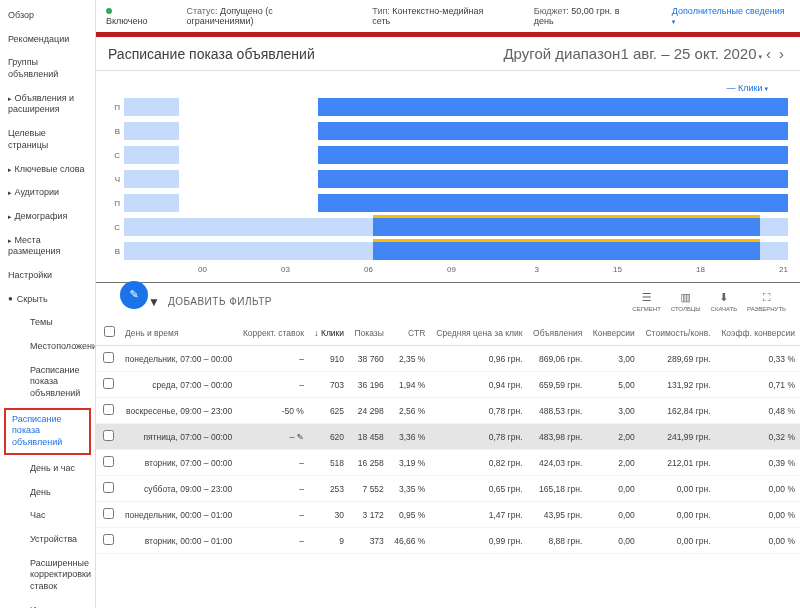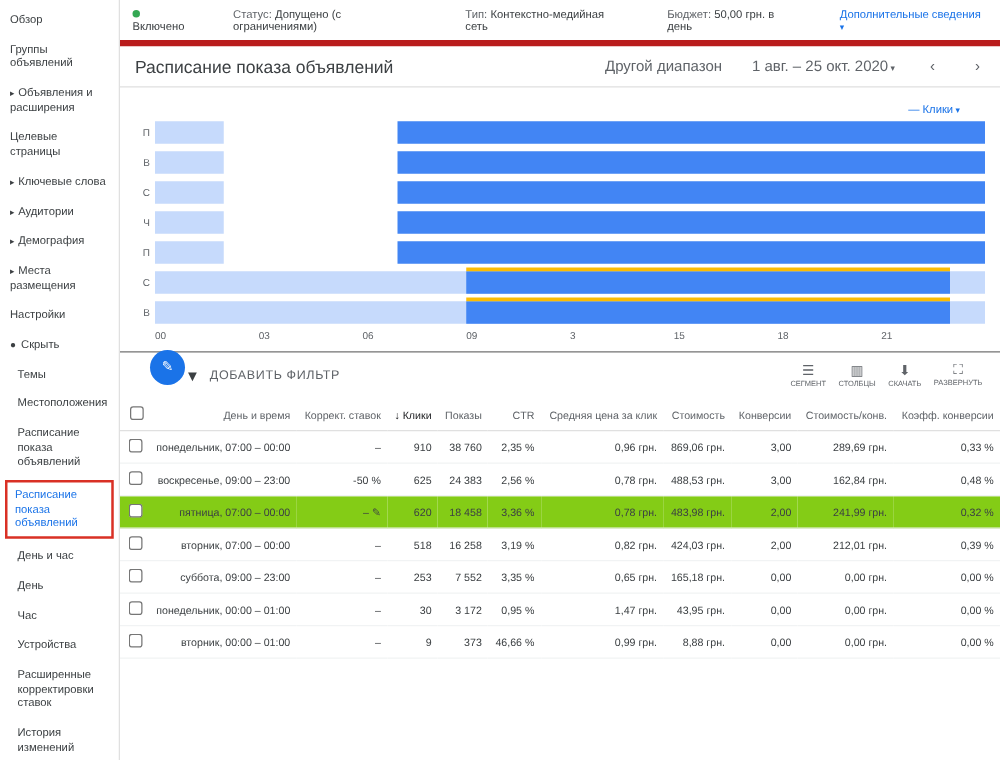--- a/index.html
+++ b/index.html
@@ -1,70 +1,71 @@
 <!DOCTYPE html>
 <html><head>
 <meta charset="utf-8">
 <style>
 *{margin:0;padding:0;box-sizing:border-box;font-family:Arial,sans-serif}
 body{background:#fff;font-size:11px;color:#3c4043;width:800px;height:608px;overflow:hidden;display:flex}
 .sidebar{width:96px;background:#fff;border-right:1px solid #e0e0e0;padding-top:4px;overflow:hidden}
 .nav-item{padding:6px 8px;font-size:9px;color:#3c4043;cursor:pointer;line-height:1.3}
-.nav-item.secondary{padding-left:14px;font-size:9px}
+.nav-item.secondary{padding-left:30px;font-size:9px}
 .nav-item.expand::before{content:"▸";font-size:7px;margin-right:3px;display:inline-block}
 .nav-item.hide{padding:6px 8px;font-size:9px;display:flex;align-items:center;gap:4px}
 .nav-item.hide::before{content:"●";font-size:8px}
 .nav-item.sel{color:#1a73e8;border:2px solid #d93025;margin:2px 4px;padding:4px 6px}
 .main{flex:1;display:flex;flex-direction:column;overflow:hidden}
 .topbar{display:flex;align-items:flex-end;gap:30px;padding:6px 10px;border-bottom:5px solid #b91c1c;font-size:9px}
 .dot{width:6px;height:6px;border-radius:50%;background:#34a853;display:inline-block;margin-right:3px}
 .topbar .lbl{color:#5f6368}
 .topbar .link{color:#1a73e8;cursor:pointer}
 .header{display:flex;justify-content:space-between;align-items:center;padding:8px 12px;border-bottom:1px solid #e0e0e0}
 .title{font-size:14px;font-weight:400}
-.daterange{font-size:12px;color:#5f6368;display:flex;align-items:center;gap:24px}
+.daterange{font-size:15px;color:#5f6368;display:flex;align-items:center;gap:0}
 .nav-arrow{cursor:pointer;padding:0 4px;color:#5f6368}
 .chart-area{padding:8px 12px;border-bottom:1px solid #737373}
 .legend{text-align:right;font-size:9px;color:#1a73e8;padding:4px 20px}
 .chart{position:relative}
 .bars{display:flex;flex-direction:column;gap:4px}
 .bar-row{display:flex;align-items:center;height:20px}
 .bar-lbl{width:16px;font-size:8px;color:#5f6368;text-align:right;padding-right:4px}
 .bar-track{flex:1;height:18px;position:relative;background:#fff}
 .bar-seg{position:absolute;height:100%;top:0}
 .bar-seg.light{background:#c6dafc}
 .bar-seg.main{background:#4285f4}
 .bar-seg.orange{height:3px;top:-3px;background:#fbbc04}
 .xaxis{display:flex;margin-left:16px;font-size:8px;color:#5f6368;margin-top:4px}
-.xaxis span{flex:1;text-align:left}
+.xaxis span{flex:1;text-align:right}
 .fab{width:28px;height:28px;border-radius:50%;background:#1a73e8;color:#fff;display:flex;align-items:center;justify-content:center;position:absolute;margin-top:-14px;margin-left:10px;cursor:pointer}
 .filter-bar{display:flex;align-items:center;padding:8px 14px;gap:8px;position:relative}
 .filter-icon{font-size:12px}
 .filter-lbl{font-size:10px;color:#5f6368;letter-spacing:.5px}
 .toolbar{margin-left:auto;display:flex;gap:10px}
 .tool{display:flex;flex-direction:column;align-items:center;font-size:6px;color:#5f6368;cursor:pointer;gap:2px}
 .tool-icon{font-size:11px}
 .table-wrap{flex:1;overflow:auto}
 table{width:100%;border-collapse:collapse;font-size:8.5px}
 th{text-align:right;padding:6px 5px;font-weight:400;color:#5f6368;border-bottom:1px solid #e0e0e0;white-space:nowrap}
 th:first-child{width:24px}
-th:nth-child(2){text-align:right;width:70px}
+th:nth-child(2){text-align:left;width:70px}
 th.sorted{color:#202124}
 td{text-align:right;padding:6px 5px;border-bottom:1px solid #f1f3f4;white-space:nowrap}
 td:first-child{text-align:center}
 td:nth-child(2){text-align:right;color:#3c4043}
 input[type=checkbox]{width:11px;height:11px}
-tr.gray{background:#84cc16}
+tr.gray{background:#e5e5e5}
 .dropdown-caret::after{content:" ▾";font-size:7px}
 </style>
 </head>
 <body>
 
 <div class="sidebar" id="sidebar">
     <div class="nav-item">Обзор</div>
+    <div class="nav-item">Рекомендации</div>
     <div class="nav-item">Группы объявлений</div>
     <div class="nav-item expand">Объявления и расширения</div>
     <div class="nav-item">Целевые страницы</div>
     <div class="nav-item expand">Ключевые слова</div>
     <div class="nav-item expand">Аудитории</div>
     <div class="nav-item expand">Демография</div>
     <div class="nav-item expand">Места размещения</div>
     <div class="nav-item">Настройки</div>
     <div class="nav-item hide">Скрыть</div>
     <div class="nav-item secondary">Темы</div>
@@ -196,21 +197,21 @@
     <table id="data-table">
         <thead>
           <tr>
             <th><input type="checkbox" style=""></th>
             <th>День и время</th>
             <th>Коррект. ставок</th>
             <th class="sorted">↓ Клики</th>
             <th>Показы</th>
             <th>CTR</th>
             <th>Средняя цена за клик</th>
-            <th>Стоимость</th>
+            <th>Объявления</th>
             <th>Конверсии</th>
             <th>Стоимость/конв.</th>
             <th>Коэфф. конверсии</th>
           </tr>
         </thead>
         <tbody>
           <tr>
             <td><input type="checkbox" style=""></td>
             <td>понедельник, 07:00 – 00:00</td>
             <td>–</td>
@@ -218,24 +219,37 @@
             <td>38 760</td>
             <td>2,35 %</td>
             <td>0,96 грн.</td>
             <td>869,06 грн.</td>
             <td>3,00</td>
             <td>289,69 грн.</td>
             <td>0,33 %</td>
           </tr>
           <tr>
             <td><input type="checkbox" style=""></td>
+            <td>среда, 07:00 – 00:00</td>
+            <td>–</td>
+            <td>703</td>
+            <td>36 196</td>
+            <td>1,94 %</td>
+            <td>0,94 грн.</td>
+            <td>659,59 грн.</td>
+            <td>5,00</td>
+            <td>131,92 грн.</td>
+            <td>0,71 %</td>
+          </tr>
+          <tr>
+            <td><input type="checkbox" style=""></td>
             <td>воскресенье, 09:00 – 23:00</td>
             <td>-50 %</td>
             <td>625</td>
-            <td>24 383</td>
+            <td>24 298</td>
             <td>2,56 %</td>
             <td>0,78 грн.</td>
             <td>488,53 грн.</td>
             <td>3,00</td>
             <td>162,84 грн.</td>
             <td>0,48 %</td>
           </tr>
           <tr class="gray">
             <td><input type="checkbox" style=""></td>
             <td>пятница, 07:00 – 00:00</td>

